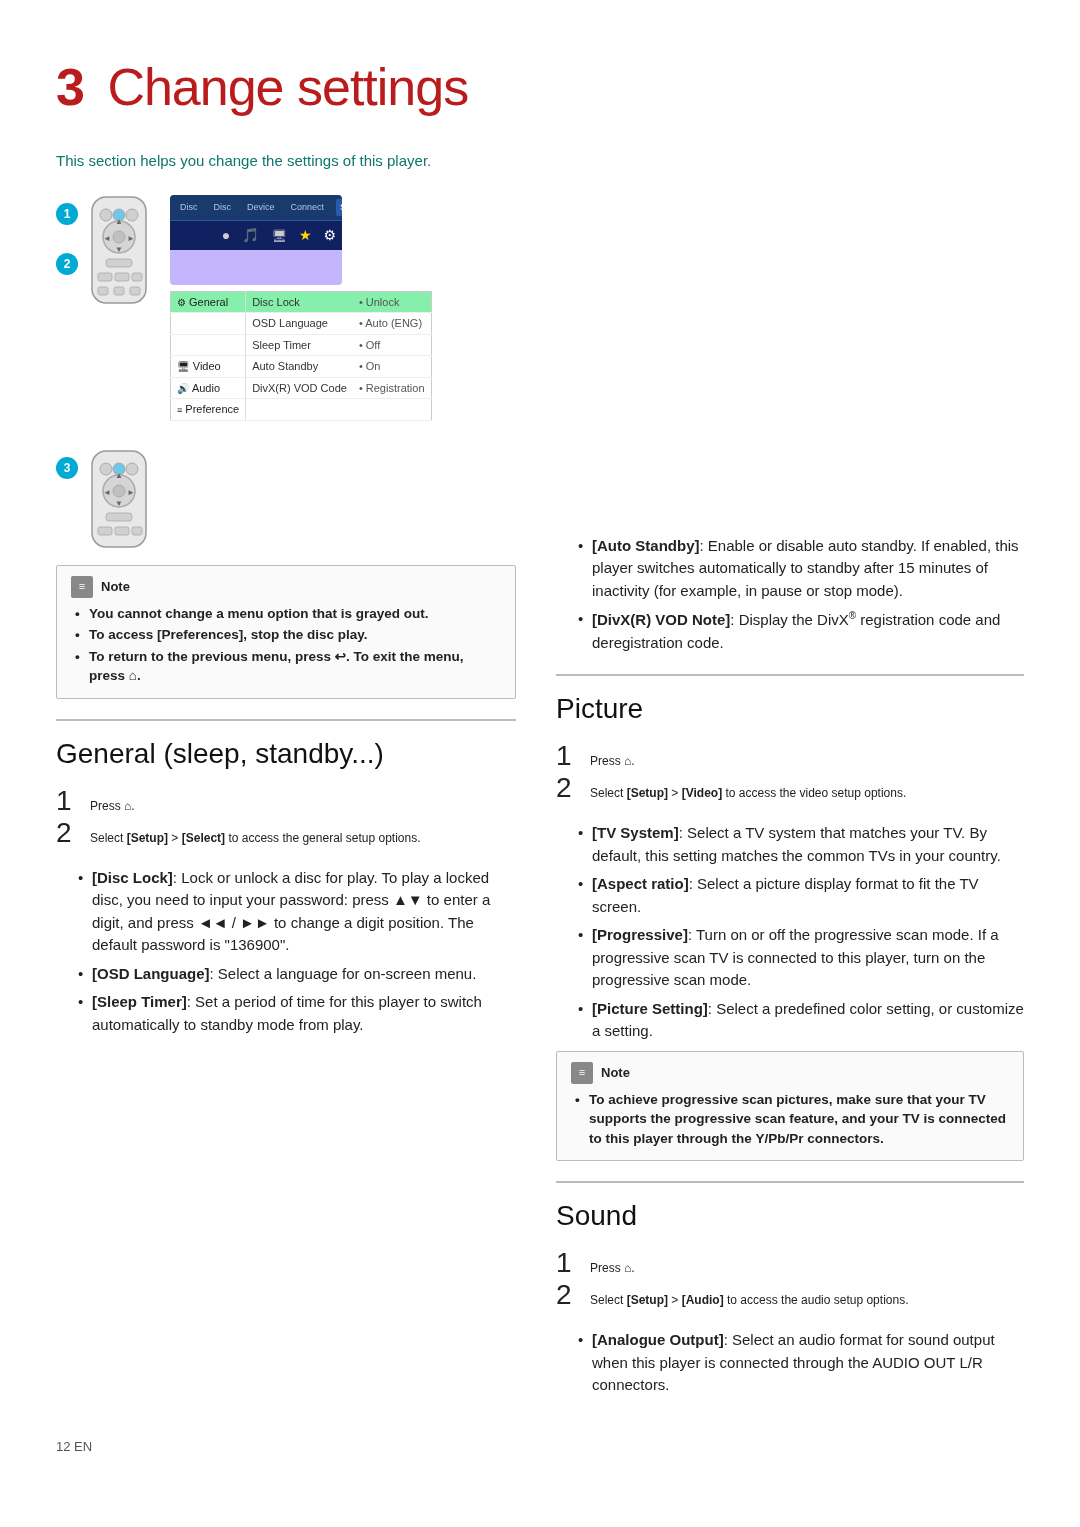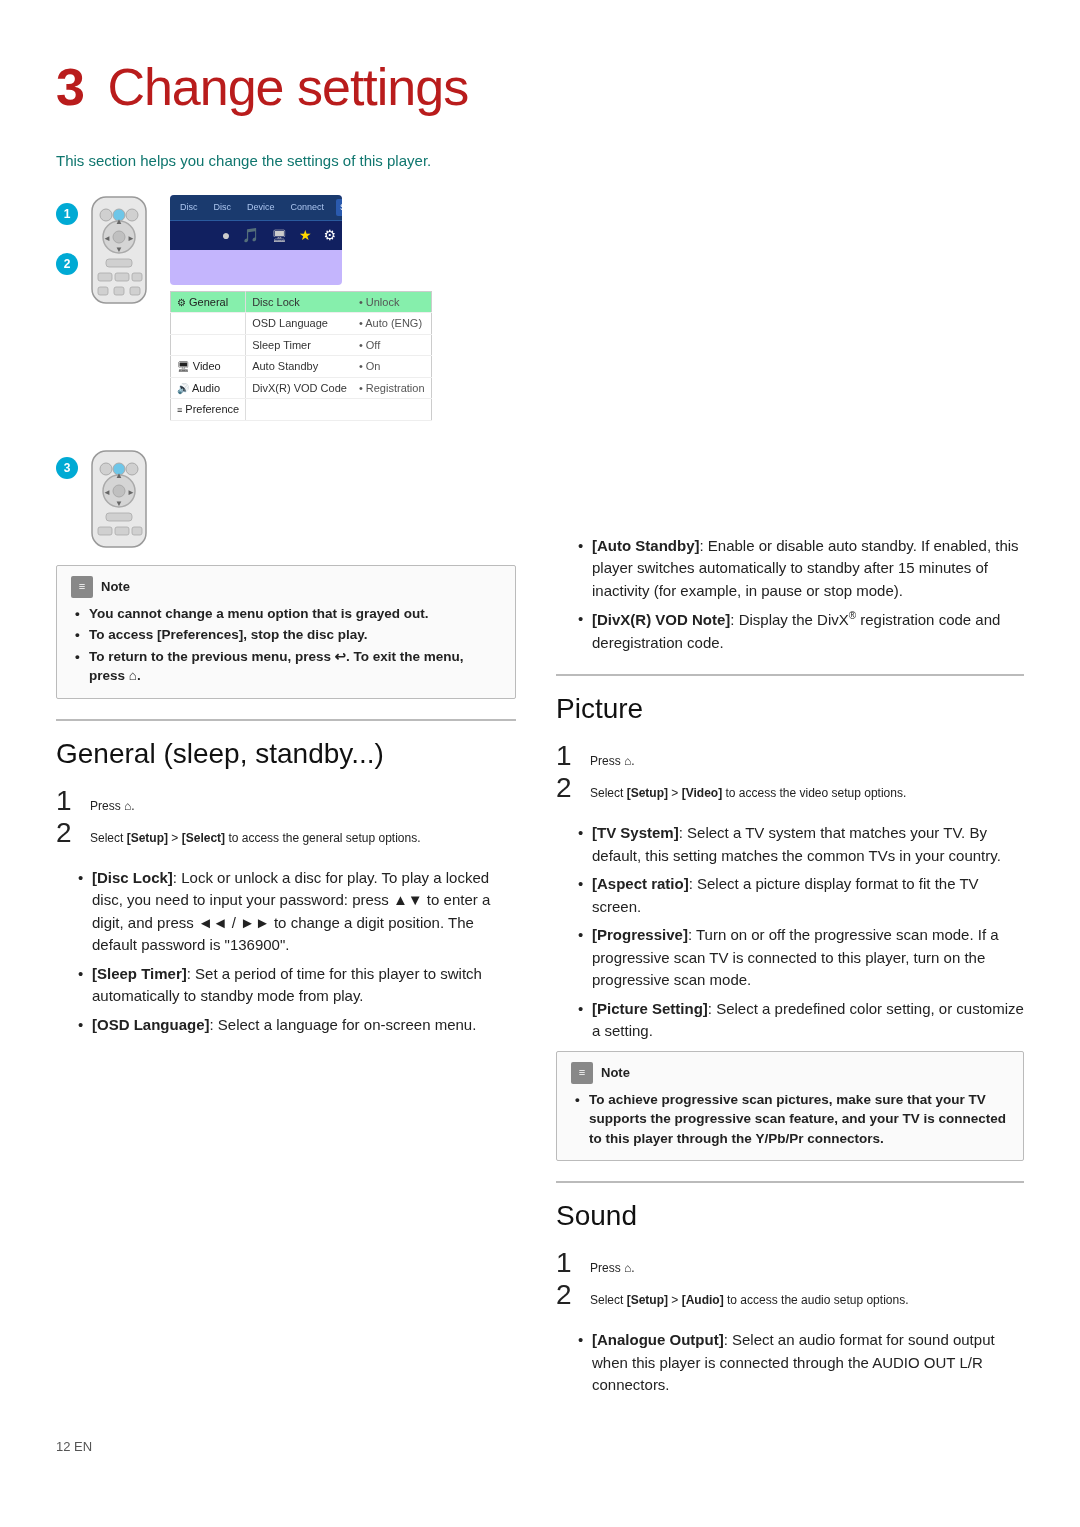--- a/index.html
+++ b/index.html
@@ -385,24 +385,24 @@
       <span class="step-text">
         Select <b>[Setup]</b> &gt; <b>[Select]</b> to access the general setup options.
       </span>
     </div>
 
     <ul class="bullet-list">
       <li>
         <b>[Disc Lock]</b>: Lock or unlock a disc for play. To play a locked disc, you need to input your password: press ▲▼ to enter a digit, and press ◄◄ / ►► to change a digit position. The default password is "136900".
       </li>
       <li>
+        <b>[OSD Language]</b>: Select a language for on-screen menu.
+      </li>
+      <li>
         <b>[Sleep Timer]</b>: Set a period of time for this player to switch automatically to standby mode from play.
-      </li>
-      <li>
-        <b>[OSD Language]</b>: Select a language for on-screen menu.
       </li>
     </ul>
 
   </div>
 
   <div class="right-col">
 
     <ul class="bullet-list" style="margin-top: 340px;">
       <li>
         <b>[Auto Standby]</b>: Enable or disable auto standby. If enabled, this player switches automatically to standby after 15 minutes of inactivity (for example, in pause or stop mode).

